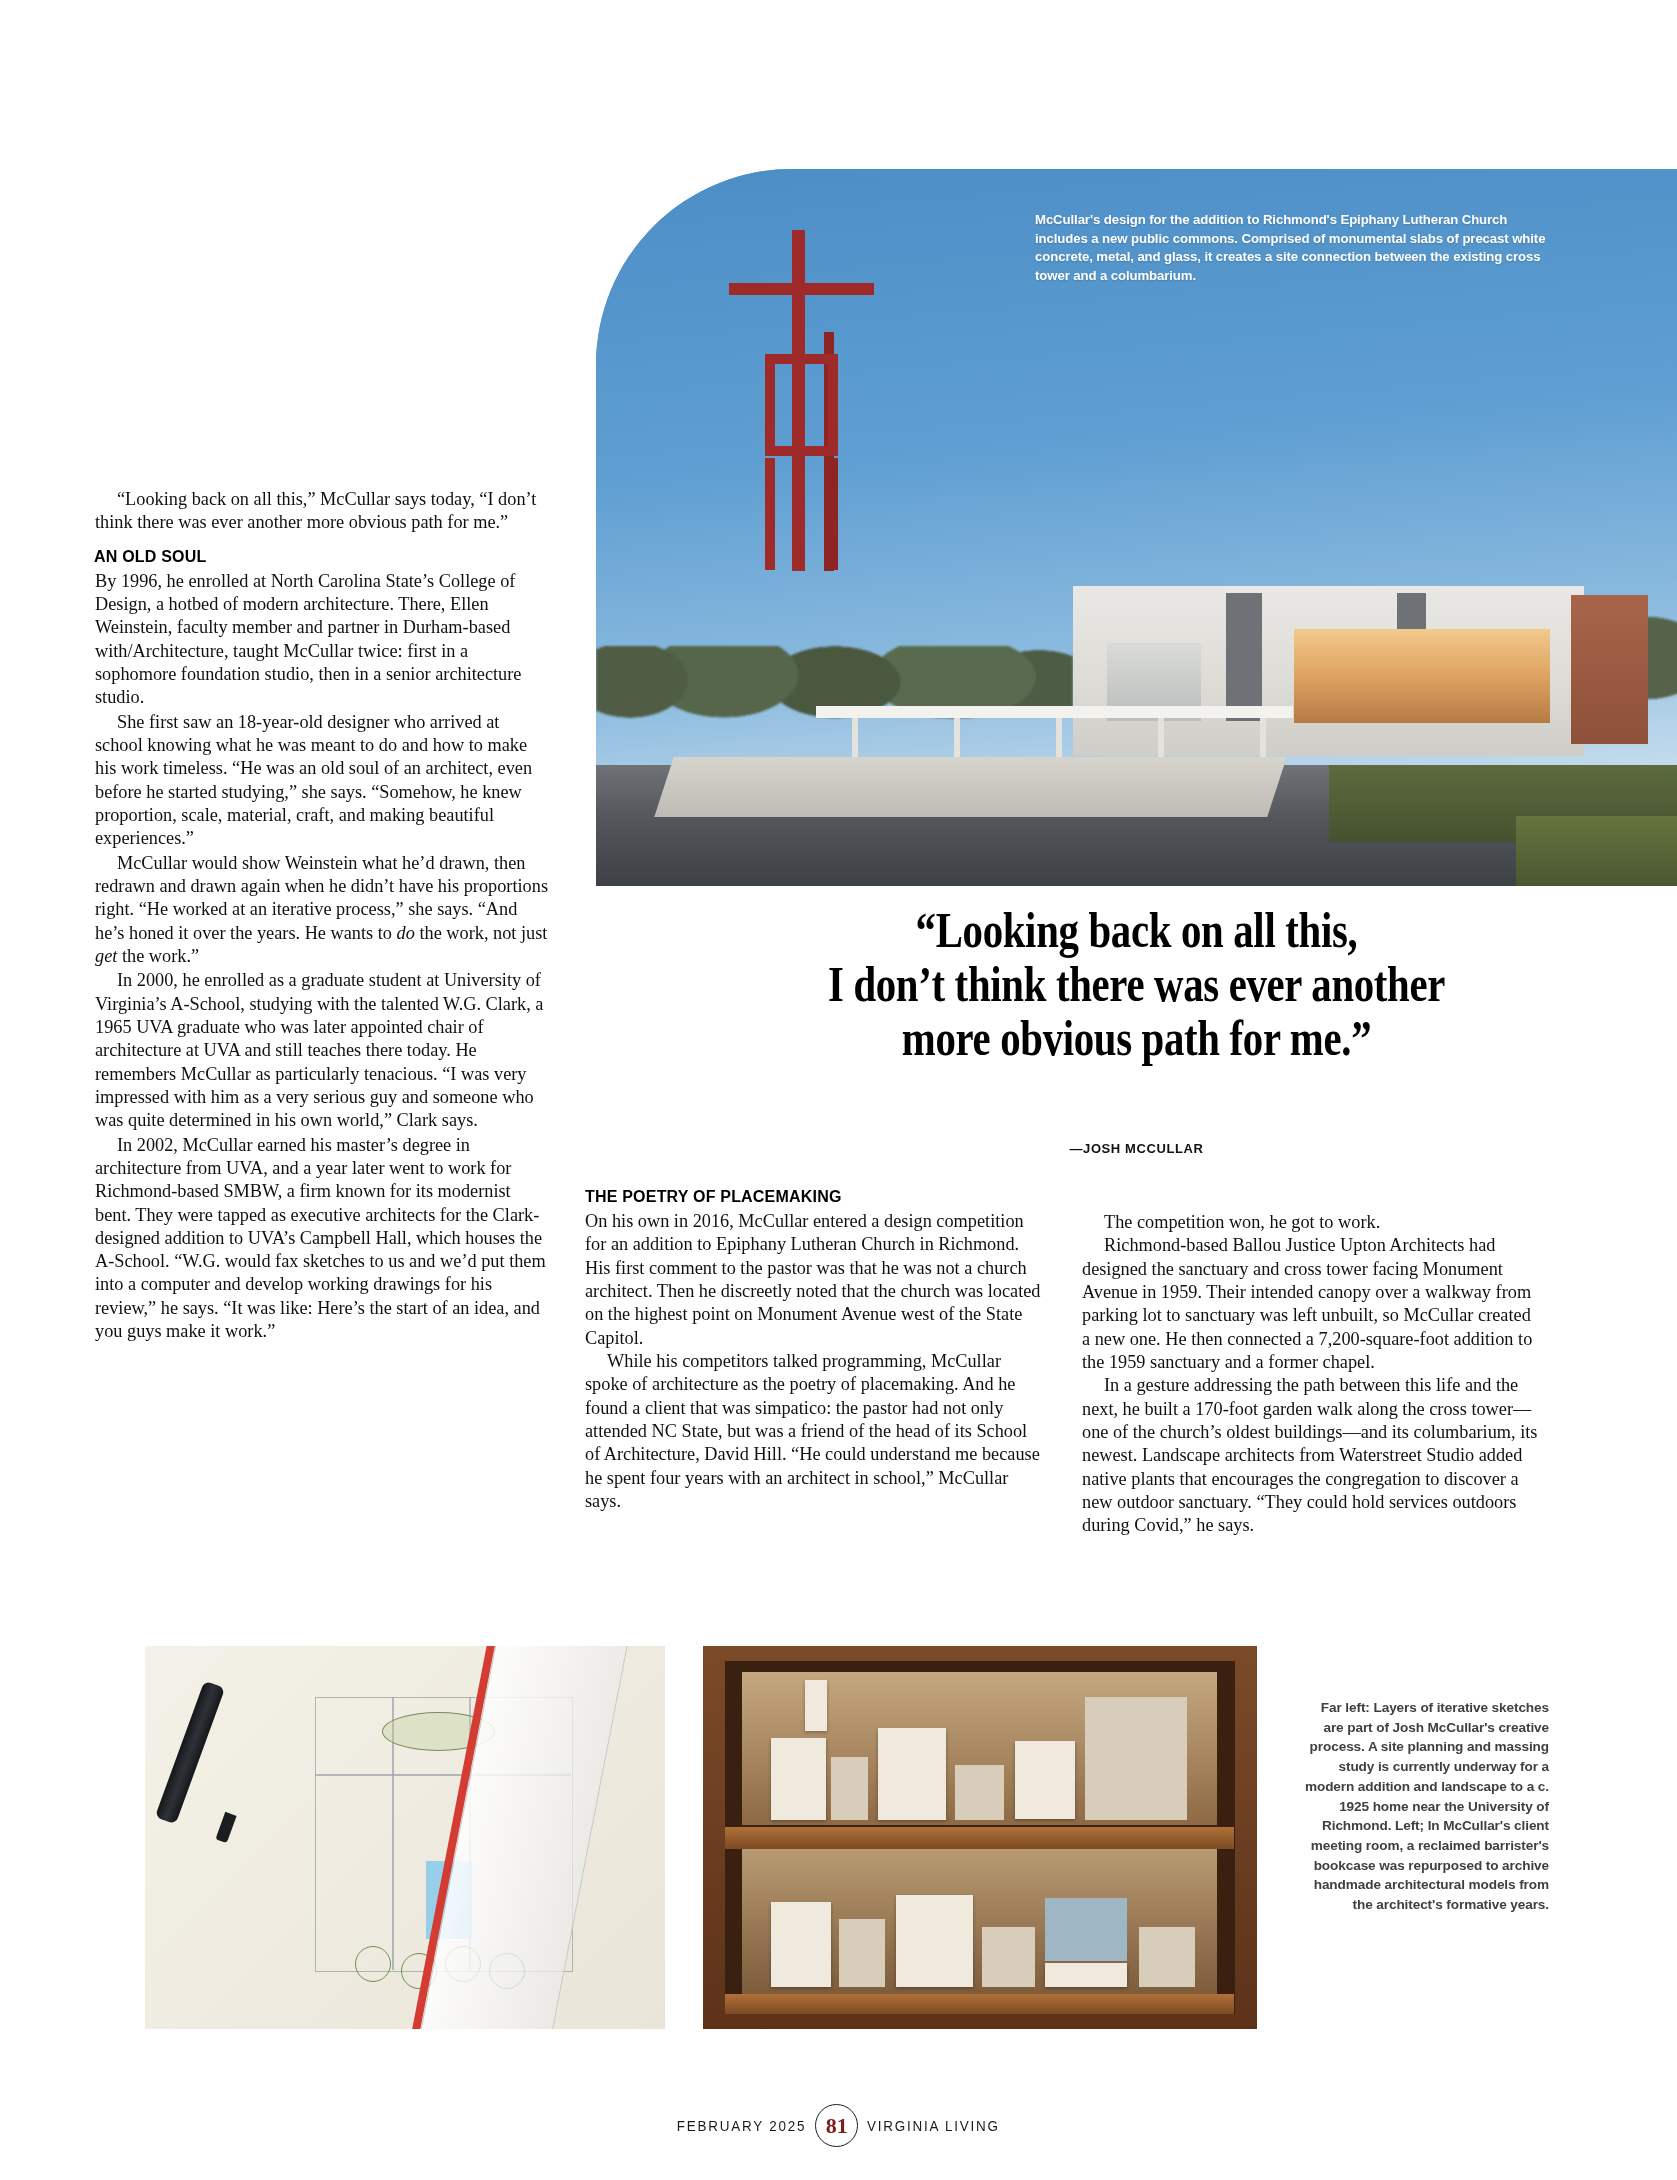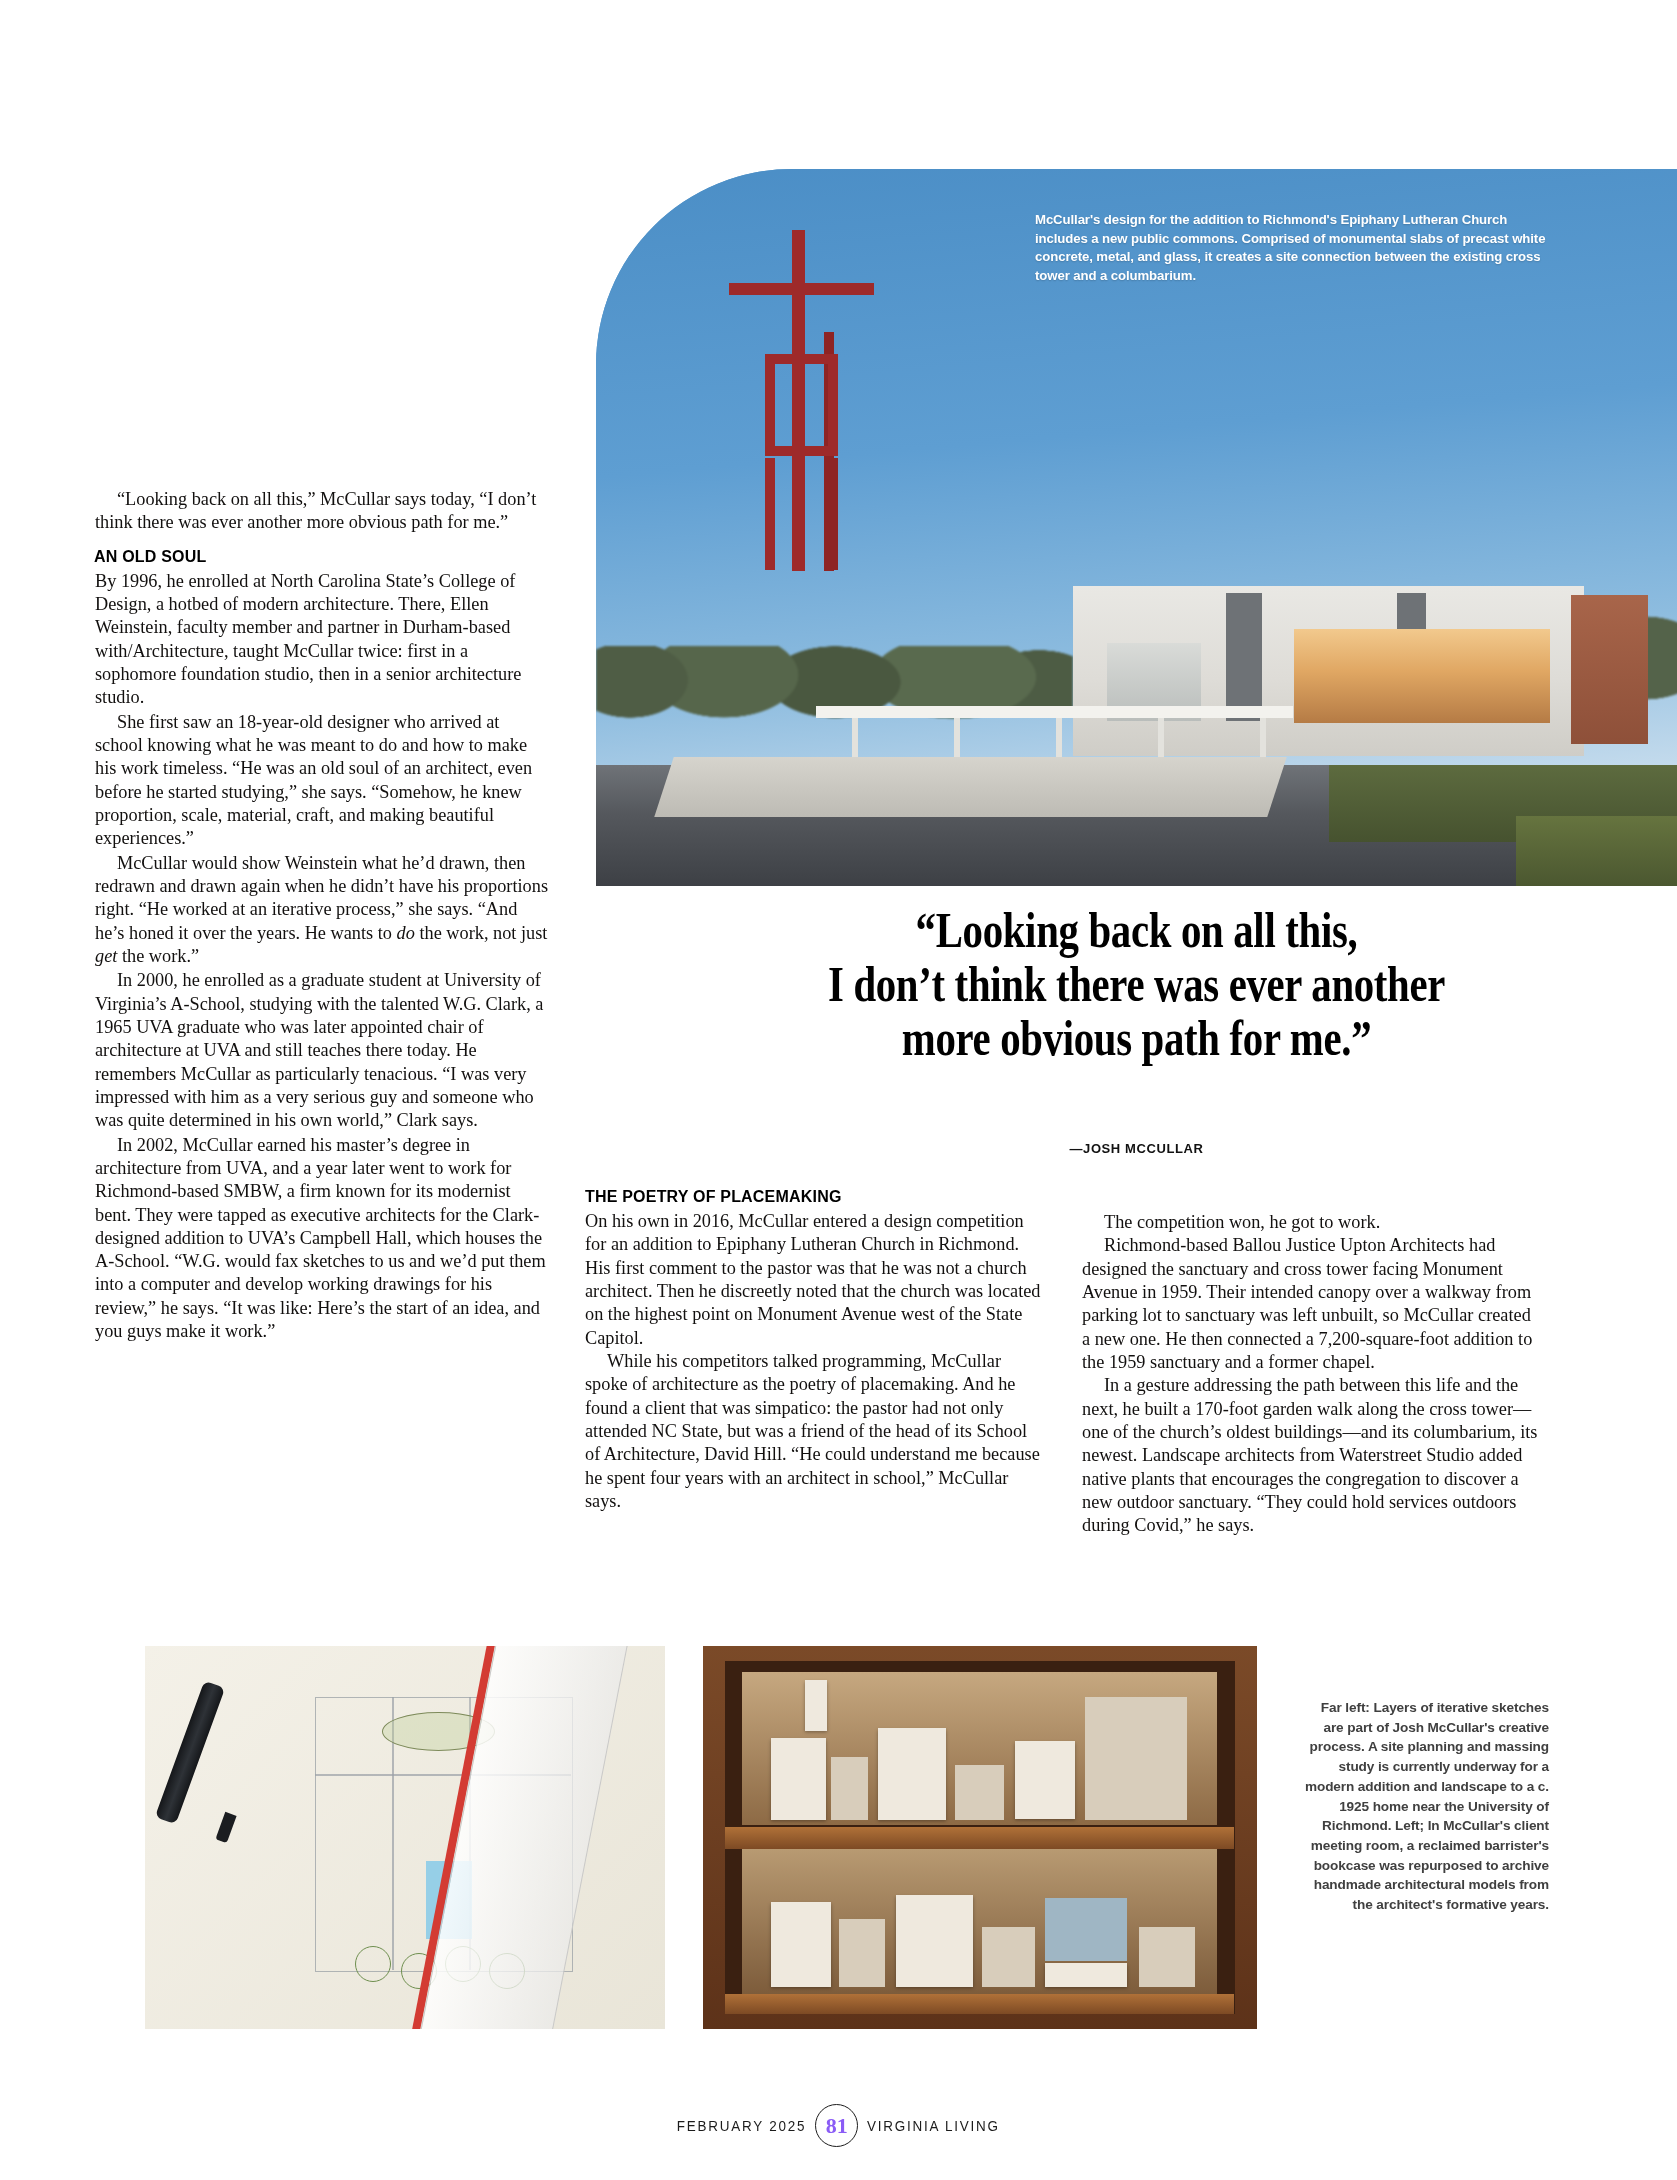--- a/index.html
+++ b/index.html
@@ -210,21 +210,21 @@
     font-family:"Liberation Sans",sans-serif;
     font-size:15.3px;letter-spacing:2px;color:#1c1c1c;font-weight:400;
     transform:scaleX(0.88);
   }
   .f-circle{
     width:41px;height:41px;border-radius:50%;border:1.4px solid #1c1c1c;
     display:flex;align-items:center;justify-content:center;
   }
   .f-num{
     font-family:"Liberation Serif",serif;font-weight:700;font-size:22px;
-    color:#8b5cf6;line-height:1;
+    color:#7f1d1d;line-height:1;
   }
   .em{font-style:italic;}
 </style>
 </head>
 <body>
 
 <div class="page">
 
   <div class="hero">
     <div class="sky"></div>

